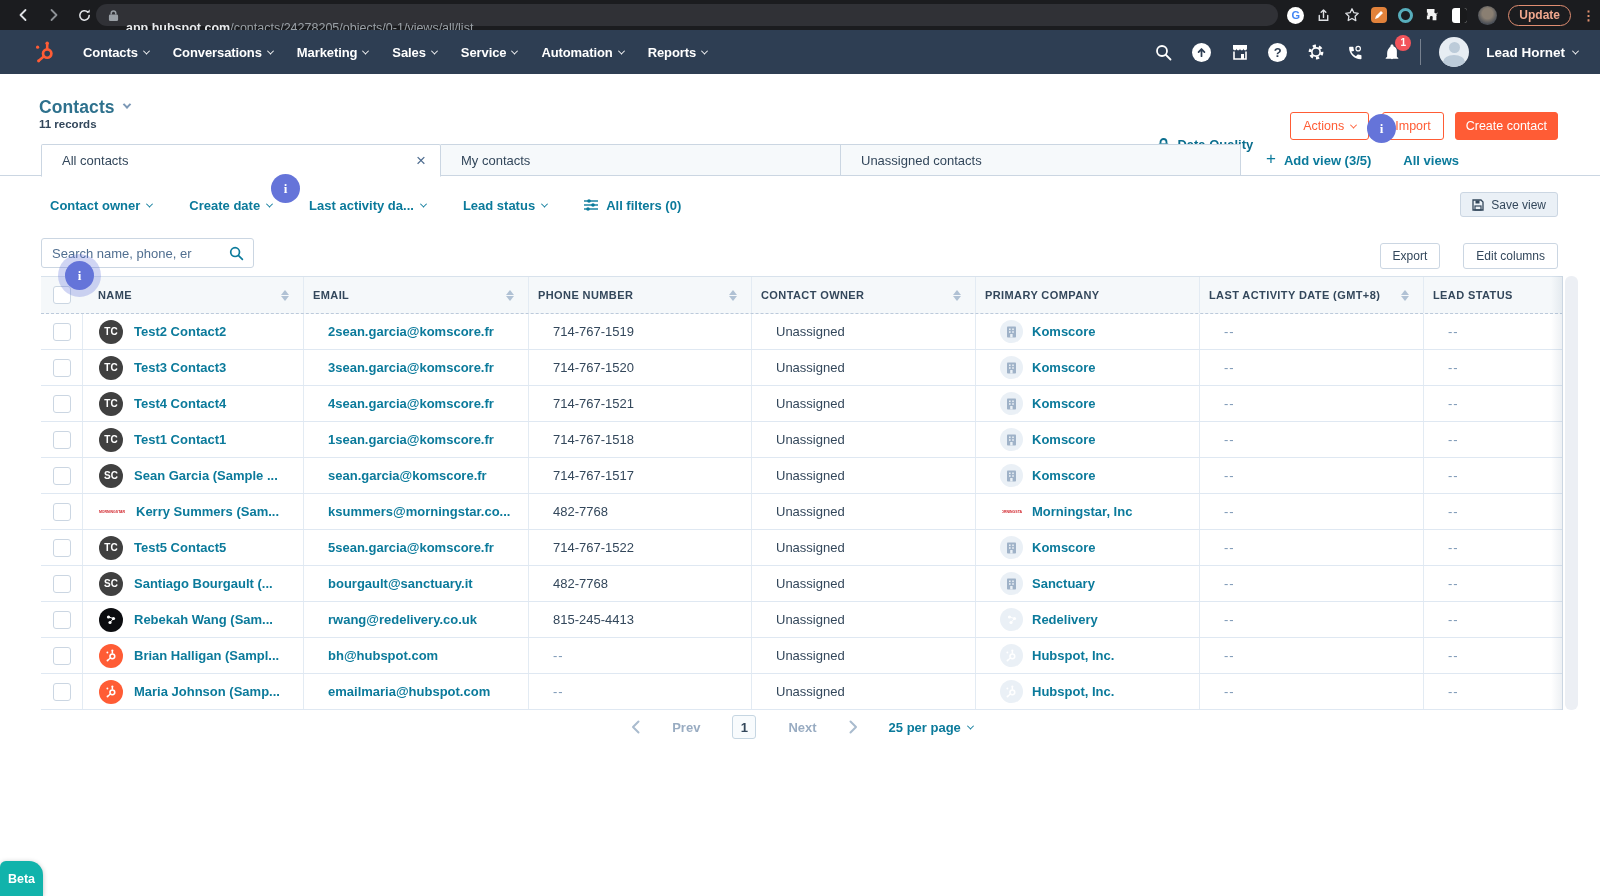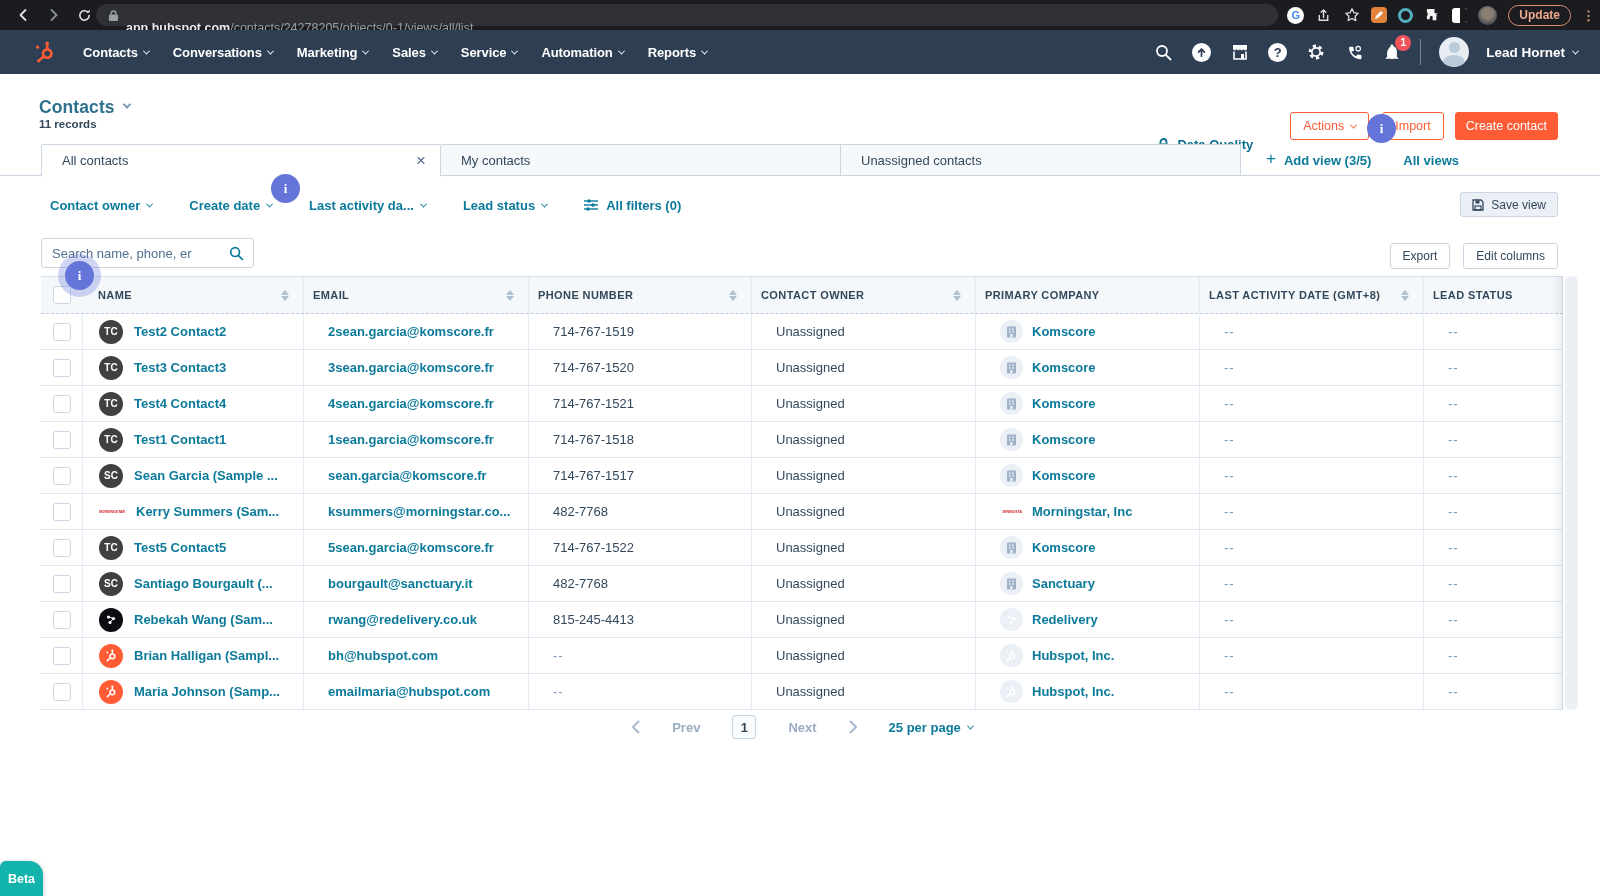--- a/index.html
+++ b/index.html
@@ -71,21 +71,21 @@
   .filter { display:flex; align-items:center; gap:7px; color:#0b7a9b; font-size:13px; font-weight:bold; }
   .filter .caret { width:5px; height:5px; color:#0b7a9b; }
   .allfilters { display:flex; align-items:center; gap:8px; color:#0b7a9b; font-size:13px; font-weight:bold; }
   .save-view { position:absolute; right:42px; top:192px; height:25px; padding:0 11px; background:#eaf0f6; border:1px solid #cbd6e2; border-radius:3px; display:flex; align-items:center; gap:7px; font-size:12px; color:#33475b; font-family:inherit; }
 
   
   .search-box { position:absolute; left:41px; top:238px; width:213px; height:30px; border:1px solid #cbd6e2; border-radius:3px; background:#fff; display:flex; align-items:center; }
   .search-box input { border:none; outline:none; flex:1; min-width:0; padding:0 0 0 10px; font-size:13px; font-family:inherit; color:#516f90; background:transparent; }
   .search-box input::placeholder { color:#516f90; opacity:1; }
   .search-box .mag { margin-right:9px; color:#0b7a9b; flex:none; display:flex; }
-  .table-btns { position:absolute; right:42px; top:243px; display:flex; gap:13px; }
+  .table-btns { position:absolute; right:42px; top:243px; display:flex; gap:23px; }
   .wbtn { height:26px; padding:0 12px; background:#fff; border:1px solid #cbd6e2; border-radius:3px; font-size:12px; color:#33475b; display:flex; align-items:center; font-family:inherit; }
 
   
   .tablewrap { position:absolute; left:41px; top:276px; width:1522px; }
   .grid-row { display:grid; grid-template-columns:41px 221px 225px 223px 224px 224px 224px 140px; }
   .thead { height:38px; background:#f5f8fa; border-top:1px solid #d8e2ec; border-bottom:1px dashed #bccadb; }
   .th { display:flex; align-items:center; font-size:11px; font-weight:bold; letter-spacing:.4px; color:#33475b; padding-left:9px; position:relative; }
   .th.first { padding-left:16px; }
   .th + .th, .td + .td { border-left:1px solid #e3ebf3; }
   .cell-check { display:flex; align-items:center; justify-content:center; }

